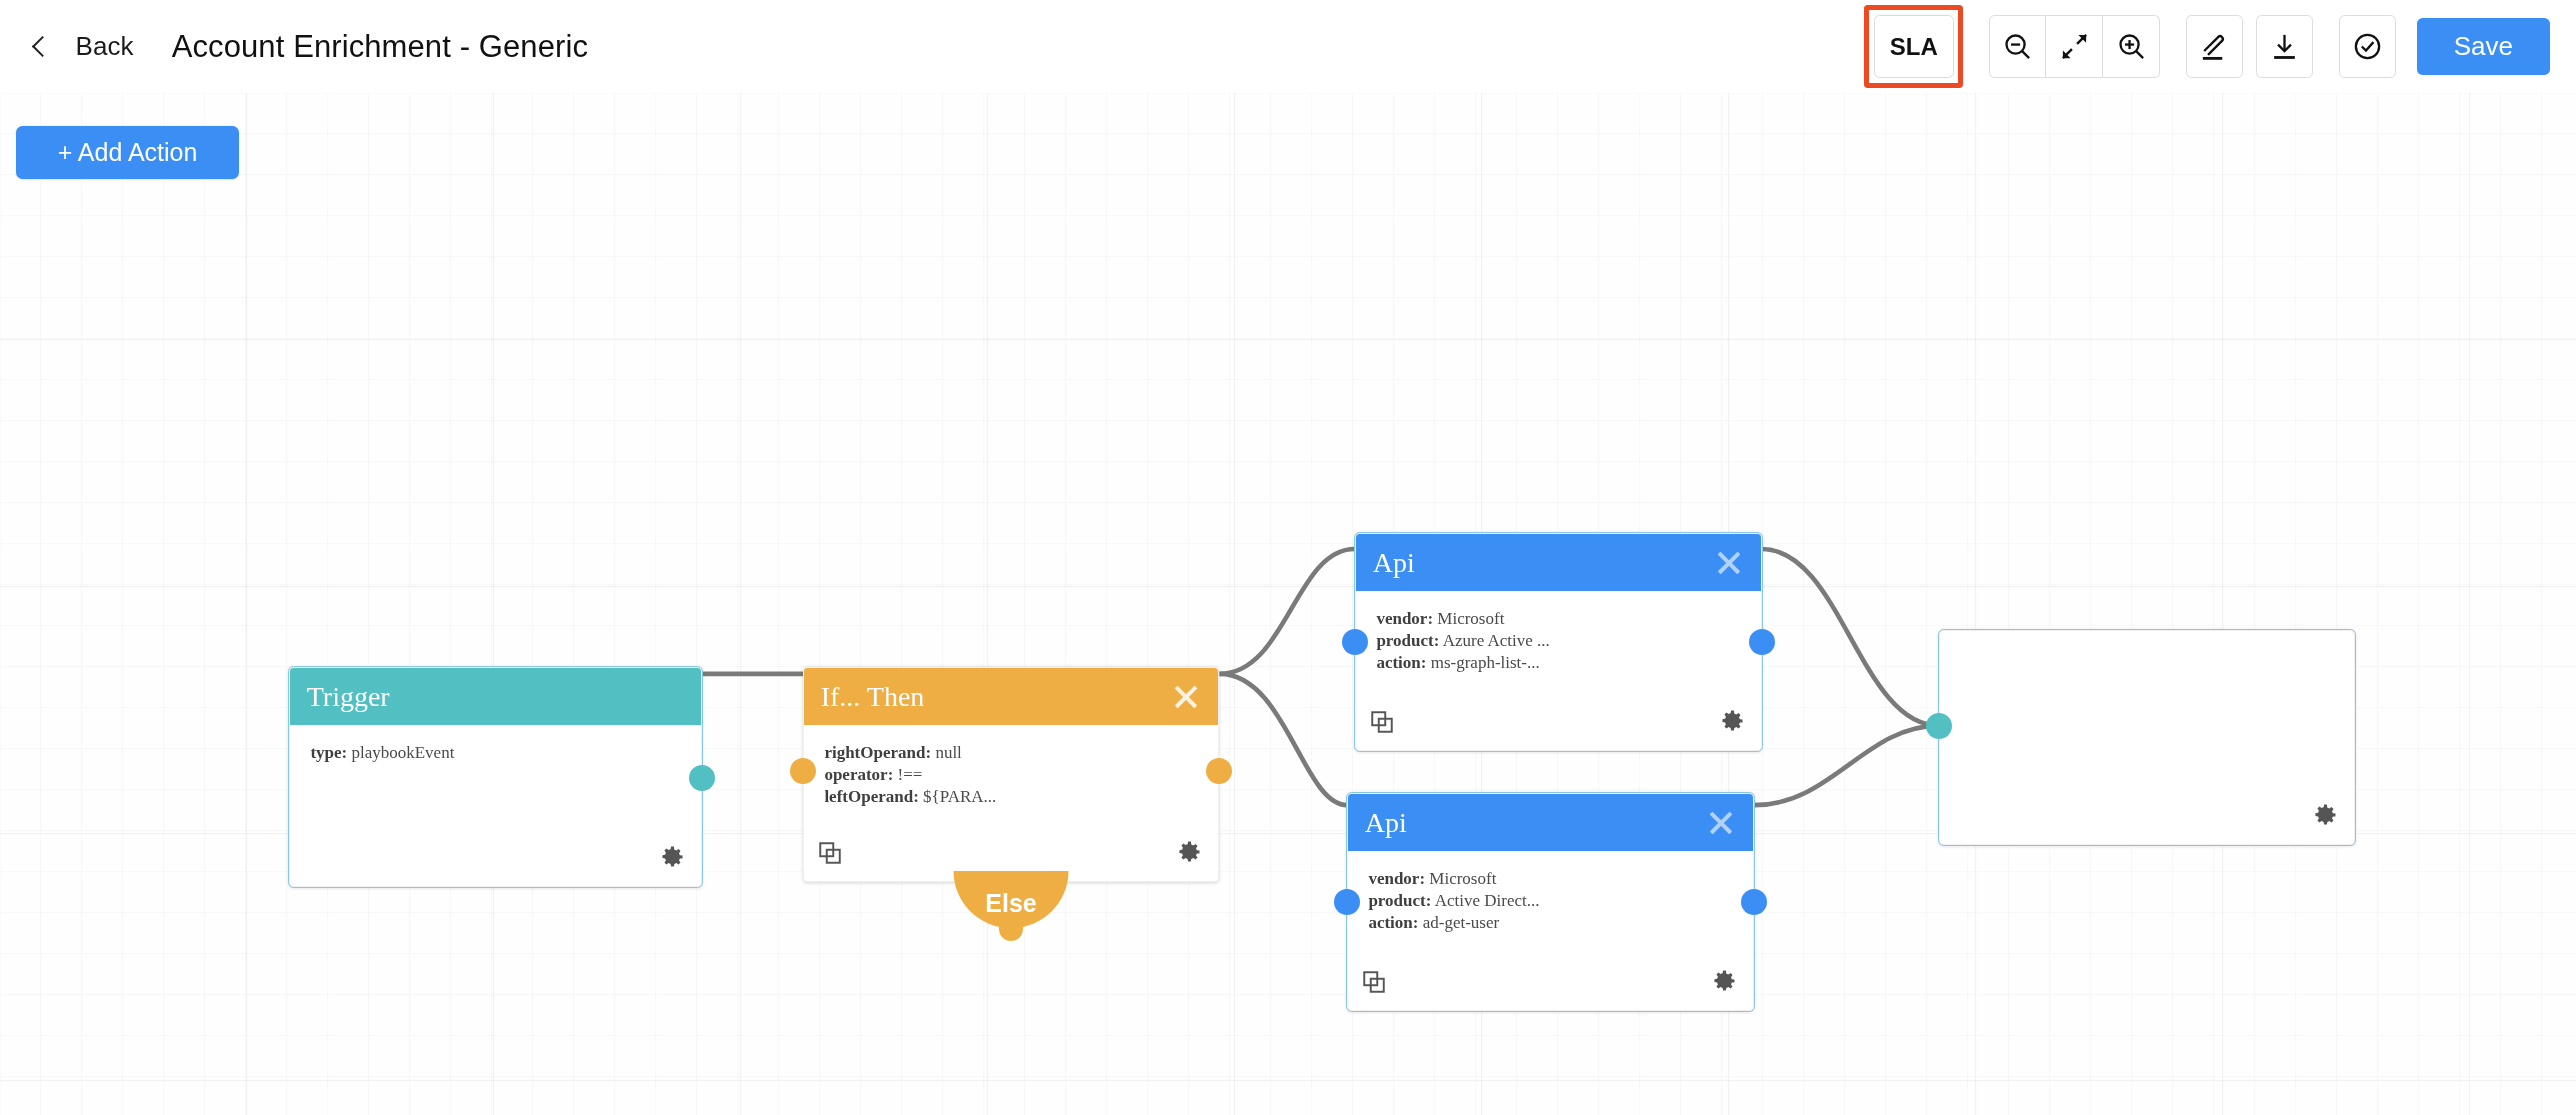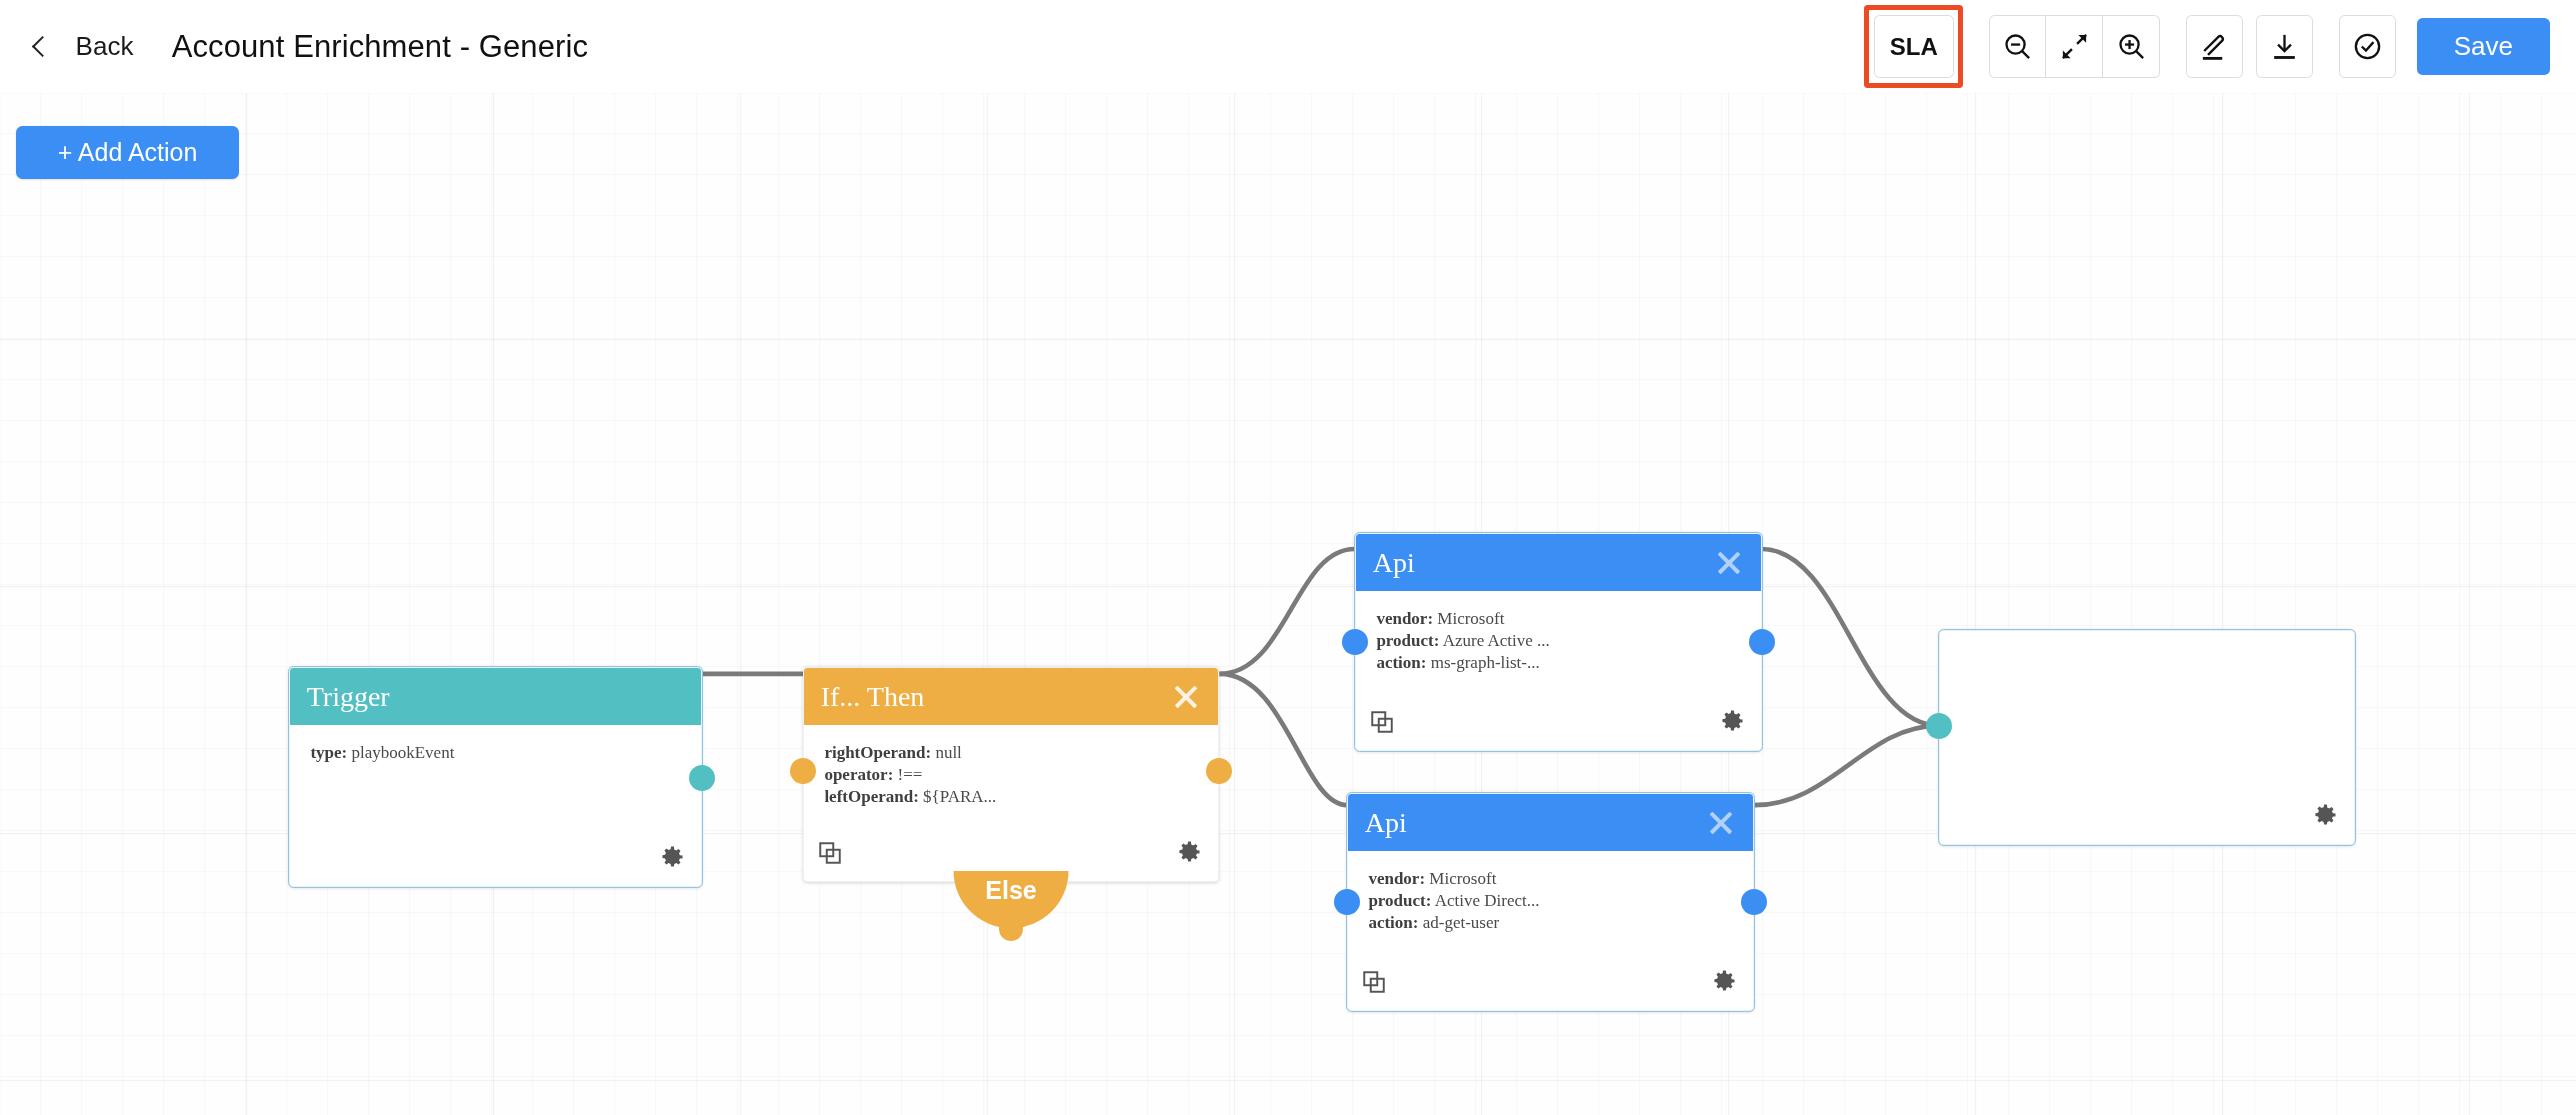--- a/index.html
+++ b/index.html
@@ -131,21 +131,21 @@
   .port.l { left: -13px; }
   .port.r { right: -13px; }
 
   .else-tab {
     position: absolute; left: 50%; transform: translateX(-50%);
     bottom: -46px;
     width: 115px; height: 57px;
     background: #efae43;
     border-radius: 0 0 57px 57px / 0 0 57px 57px;
     display: flex; align-items: flex-start; justify-content: center;
-    padding-top: 5px;
+    padding-top: 18px;
     color: #fff; font-size: 25px; font-weight: 600;
   }
   .else-nub{
     position:absolute; left:50%; transform:translateX(-50%);
     bottom:-59px; width:24px; height:24px; border-radius:50%;
     background:#efae43;
   }
 </style>
 </head>
 <body>

